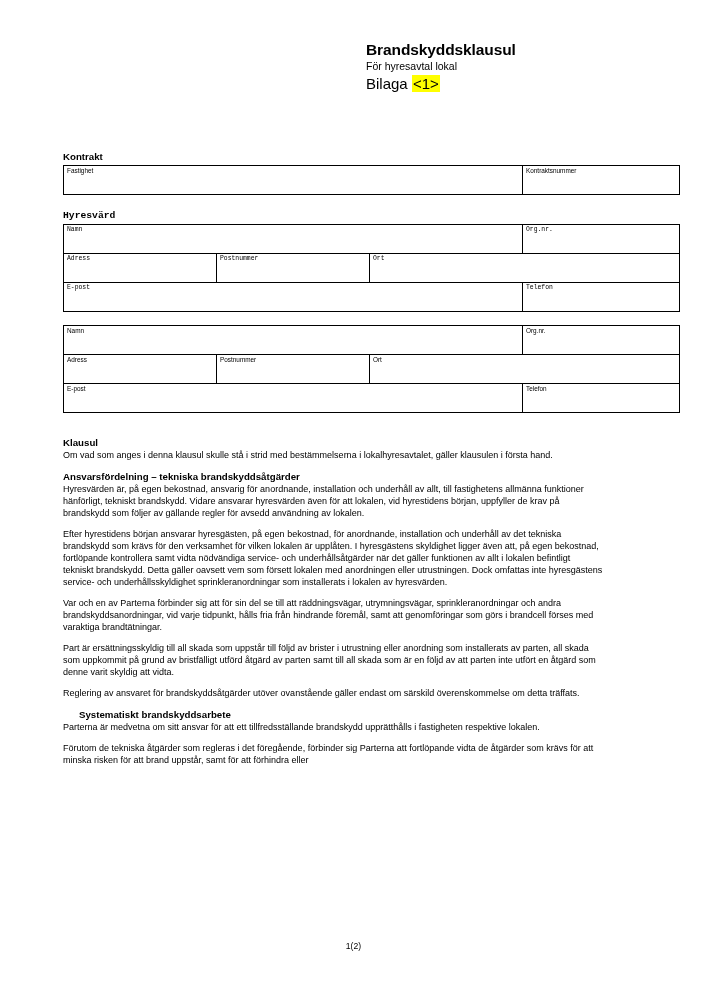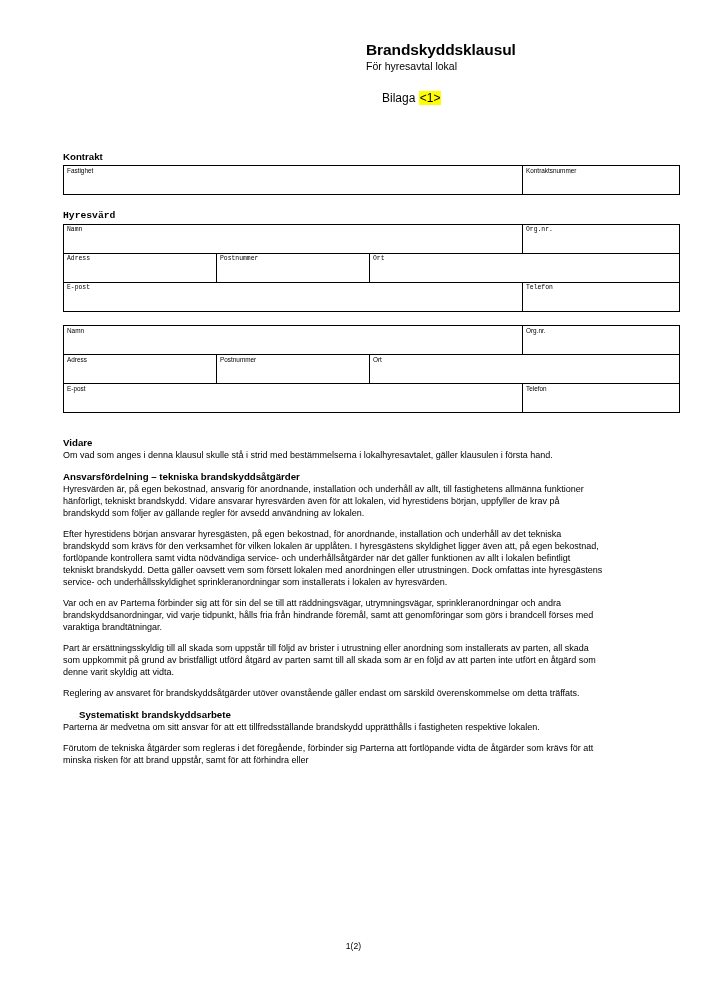--- a/index.html
+++ b/index.html
@@ -37,23 +37,23 @@
     line-height: 1.25;
     margin: 0 0 1px 0;
     letter-spacing: -0.1px;
   }
   .doc-subtitle {
     font-size: 10.5px;
     line-height: 1.3;
     margin: 0;
   }
   .doc-bilaga {
-    font-size: 12px;
+    font-size: 15px;
     line-height: 1.35;
-    margin: 16px;
+    margin: 0;
   }
   .hl {
     background: #ffff00;
     padding: 0 1px;
   }
 
   
   .section {
     position: absolute;
     left: 63px;
@@ -227,21 +227,21 @@
         <td style="width:150px;">
           <span class="cell-label">Telefon</span>
           <span class="cell-value"></span>
         </td>
       </tr>
     </tbody>
       </table>
   </div>
 
   <div class="body-block" style="top:437px;">
-    <div class="h-sub">Vidare</div>
+    <div class="h-sub">Klausul</div>
     <p class="para">Om vad som anges i denna klausul skulle stå i strid med bestämmelserna i lokalhyresavtalet, gäller klausulen i första hand.</p>
 
     <div class="h-sub" style="margin-top:7px;">Ansvarsfördelning – tekniska brandskyddsåtgärder</div>
     <p class="para">Hyresvärden är, på egen bekostnad, ansvarig för anordnande, installation och underhåll av allt, till fastighetens allmänna funktioner hänförligt, tekniskt brandskydd. Vidare ansvarar hyresvärden även för att lokalen, vid hyrestidens början, uppfyller de krav på brandskydd som följer av gällande regler för avsedd användning av lokalen.</p>
     <p class="para">Efter hyrestidens början ansvarar hyresgästen, på egen bekostnad, för anordnande, installation och underhåll av det tekniska brandskydd som krävs för den verksamhet för vilken lokalen är upplåten. I hyresgästens skyldighet ligger även att, på egen bekostnad, fortlöpande kontrollera samt vidta nödvändiga service- och underhållsåtgärder när det gäller funktionen av allt i lokalen befintligt tekniskt brandskydd. Detta gäller oavsett vem som försett lokalen med anordningen eller utrustningen. Dock omfattas inte hyresgästens service- och underhållsskyldighet sprinkleranordningar som installerats i lokalen av hyresvärden.</p>
     <p class="para">Var och en av Parterna förbinder sig att för sin del se till att räddningsvägar, utrymningsvägar, sprinkleranordningar och andra brandskyddsanordningar, vid varje tidpunkt, hålls fria från hindrande föremål, samt att genomföringar som görs i brandcell förses med varaktiga brandtätningar.</p>
     <p class="para">Part är ersättningsskyldig till all skada som uppstår till följd av brister i utrustning eller anordning som installerats av parten, all skada som uppkommit på grund av bristfälligt utförd åtgärd av parten samt till all skada som är en följd av att parten inte utfört en åtgärd som denne varit skyldig att vidta.</p>
     <p class="para">Reglering av ansvaret för brandskyddsåtgärder utöver ovanstående gäller endast om särskild överenskommelse om detta träffats.</p>
 
     <div class="h-sub" style="margin-top:7px;margin-left:16px;">Systematiskt brandskyddsarbete</div>

